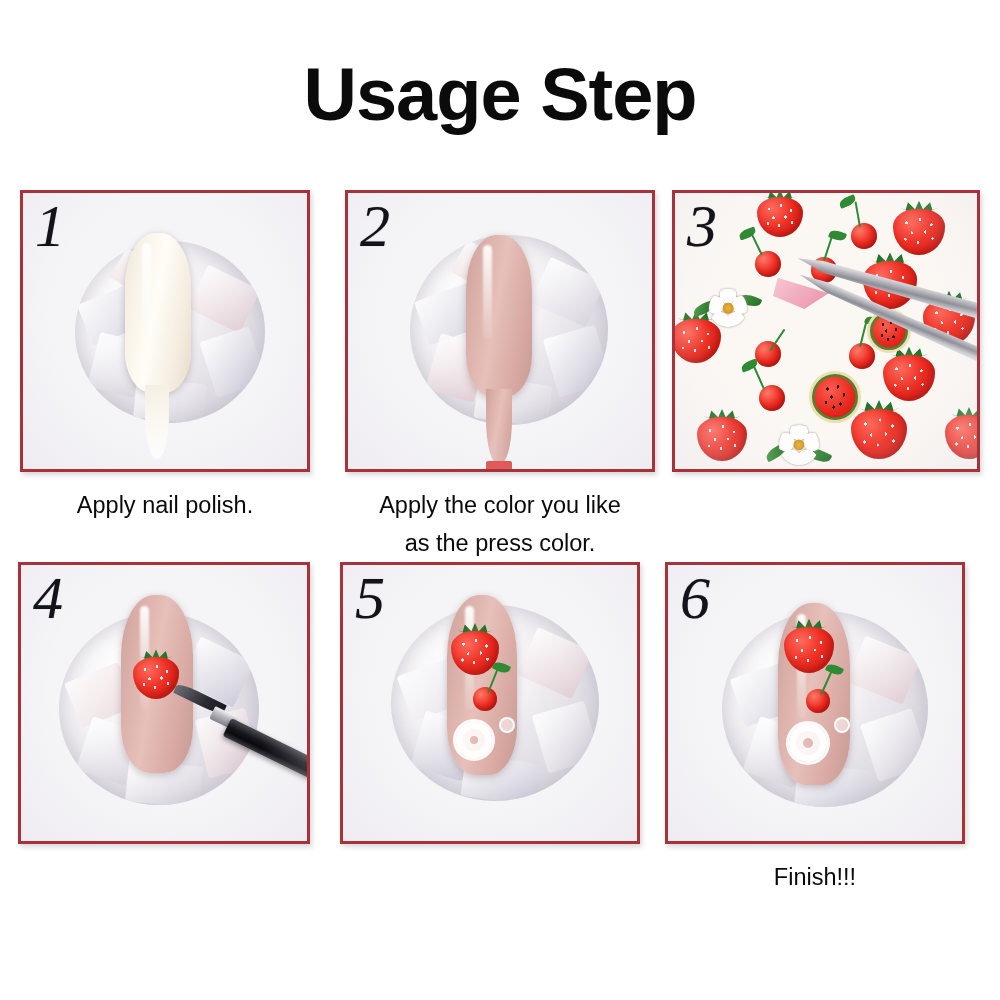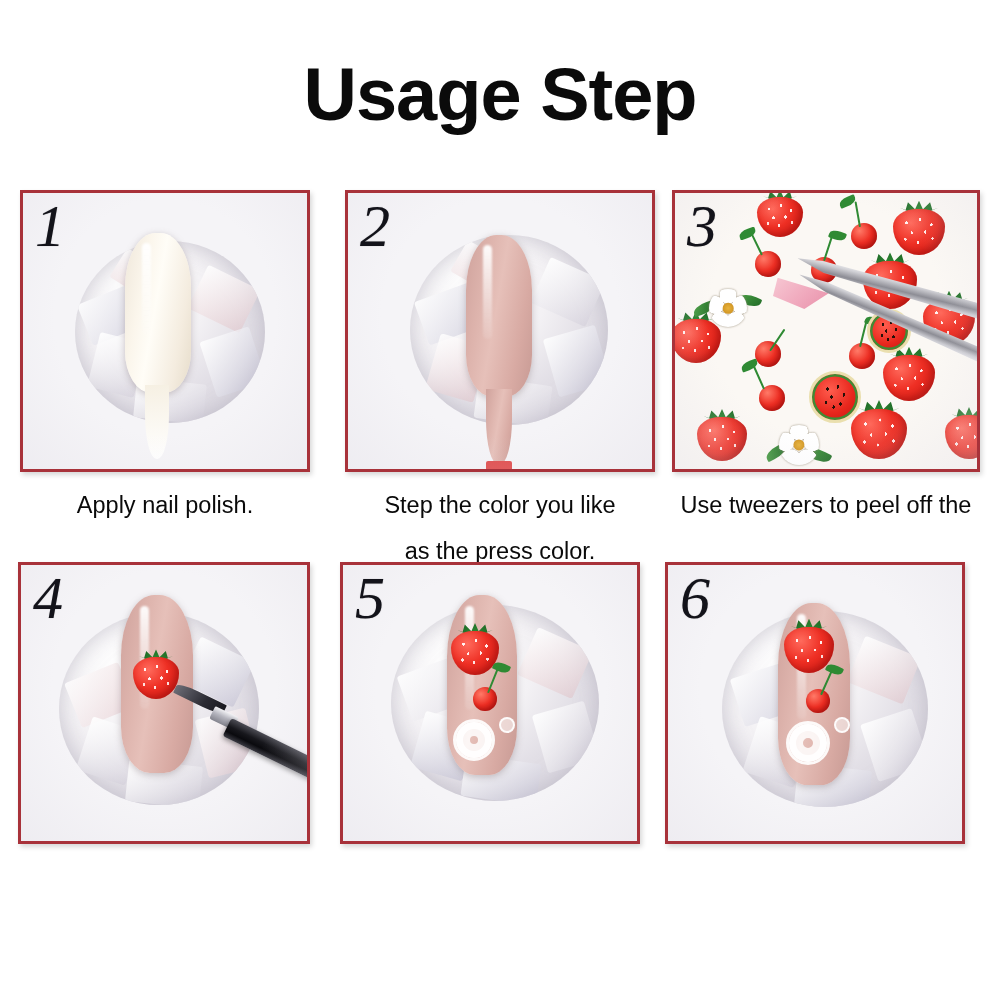--- a/index.html
+++ b/index.html
@@ -62,21 +62,21 @@
   }
 
   .caption {
     margin-top: 14px;
     width: 100%;
     text-align: center;
     font-size: 23.5px;
     color: #0a0a0a;
     line-height: 1.62;
   }
-  .caption span { display: block; white-space: nowrap; margin-top: 8px; }
+  .caption span { display: block; white-space: nowrap; }
 
   
   .scene { position: absolute; inset: 0; }
 
   
   .crystal {
     position: absolute;
     border-radius: 50%;
     background:
       radial-gradient(circle at 32% 28%, #ffffff 0%, #f3f1f4 38%, #e2dfe6 62%, #d2ced9 100%);
@@ -325,21 +325,21 @@
         </div>
         <div class="nail nail-pink" style="left:118px; top:42px; width:66px; height:162px;">
           <div class="nail-shine"></div>
         </div>
         <div class="nail-drip nail-pink" style="left:138px; top:196px; width:26px; height:76px;"></div>
         <div style="position:absolute; left:138px; top:268px; width:26px; height:12px; background:#e04a4a; border-radius:2px;"></div>
         <div class="vignette"></div>
       </div>
     </div>
     <div class="caption">
-      <span>Step the color you like</span>
+      <span>Apply the color you like</span>
       <span>as the press color.</span>
     </div>
   </div>
 
   <div class="step" style="left:672px; top:190px; width:308px;">
     <div class="panel">
       <div class="step-number">3</div>
       <div class="scene sheet">
 
         <div class="berry" style="left:82px;  top:4px;  width:46px; height:40px;">
@@ -452,21 +452,20 @@
         </div>
 
         <div class="peeled-sticker" style="left:98px; top:82px; width:58px; height:34px; clip-path:polygon(8% 8%, 96% 54%, 54% 100%, 0% 62%);"></div>
         <div class="tweezer-arm" style="left:122px; top:58px; width:210px; height:18px; transform:rotate(16deg); transform-origin:left center; clip-path:polygon(0% 40%, 12% 16%, 100% 0%, 100% 88%, 14% 78%);"></div>
         <div class="tweezer-arm" style="left:124px; top:74px; width:200px; height:16px; transform:rotate(24deg); transform-origin:left center; clip-path:polygon(0% 46%, 14% 20%, 100% 4%, 100% 92%, 16% 80%);"></div>
 
         <div class="vignette"></div>
       </div>
     </div>
     <div class="caption">
-      <span>Use tweezers to peel off the</span>
     </div>
   </div>
 
   <div class="step" style="left:18px; top:562px; width:292px;">
     <div class="panel">
       <div class="step-number">4</div>
       <div class="scene">
         <div class="crystal" style="left:38px; top:48px; width:200px; height:192px;">
           <div class="facet warm" style="left:12px; top:58px;  width:58px; height:48px; transform:rotate(-22deg);"></div>
           <div class="facet" style="left:24px; top:110px; width:52px; height:56px; transform:rotate(18deg);"></div>
@@ -546,15 +545,18 @@
         <div class="cherry" style="left:138px; top:124px; width:24px; height:24px;">
           <div class="cherry-ball"></div>
           <div class="cherry-stem" style="left:14px; top:-20px; transform:rotate(24deg);"></div>
           <div class="cherry-leaf" style="left:20px; top:-24px; transform:rotate(26deg);"></div>
         </div>
         <div class="decal-swirl" style="left:118px; top:156px; width:44px; height:44px;"></div>
         <div class="decal-dot" style="left:166px; top:152px; width:16px; height:16px;"></div>
         <div class="vignette"></div>
       </div>
     </div>
+    <div class="caption">
+      <span>Finish!!!</span>
+    </div>
   </div>
 
 </div>
 
 </body></html>

